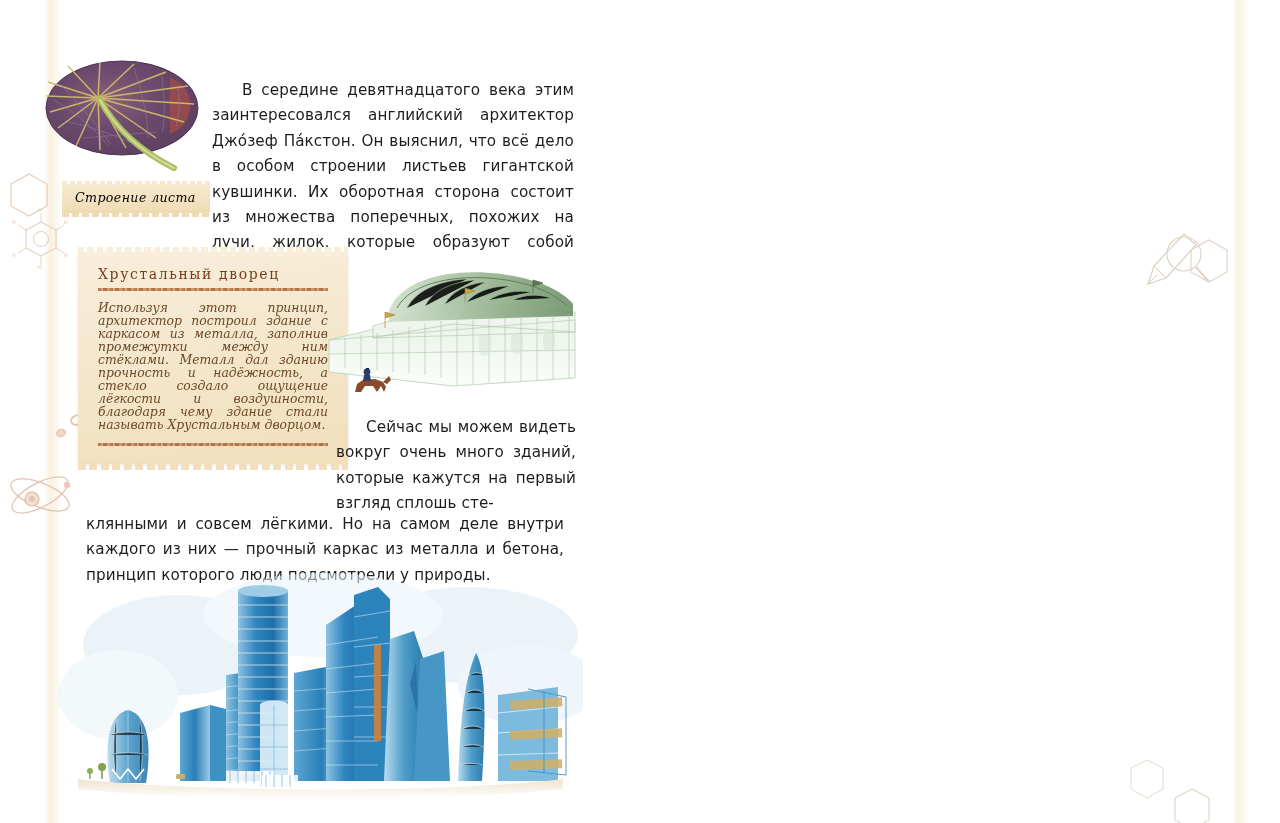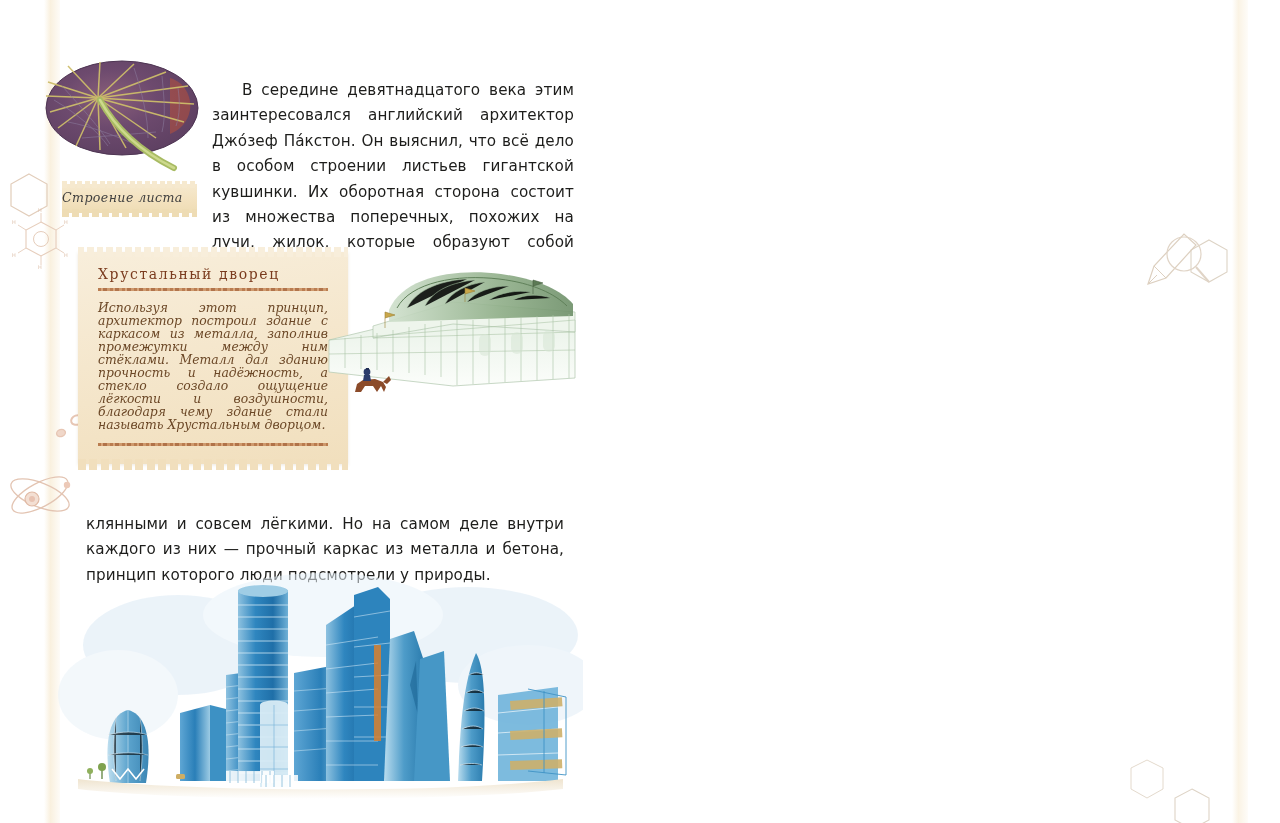--- a/index.html
+++ b/index.html
@@ -41,23 +41,23 @@
   
   #left-intro{position:absolute;left:212px;top:78px;width:362px;}
 
   .leaf-fig{position:absolute;left:38px;top:52px;width:180px;height:128px;}
 
   .caption{
     position:absolute;
     font-family:"DejaVu Serif", serif;
     font-style:italic;
     font-size:12.6px;
-    color:#404040;
+    color:#000000;
     letter-spacing:.4px;
-    padding:6px 14px 8px 0;
+    padding:6px 14px 8px 13px;
     white-space:nowrap;
     text-align:center;
   }
   .caption .torn{
     position:absolute;inset:0;
     background:linear-gradient(180deg,#f6e9cf 0%,#f3e2bf 55%,#eedcb4 100%);
     z-index:-1;
   }
   .caption .torn:before{
     content:"";position:absolute;left:0;right:0;top:-3px;height:7px;
@@ -327,20 +327,23 @@
         <g transform="translate(28,106)">
           <path d="M2 18 L4 10 L10 6 L22 5 L30 8 L33 13 L31 18 L28 12 L24 18 L20 12 L12 12 L8 18 Z" fill="#8b4b2a"></path>
           <path d="M30 8 L36 2 L38 6 L34 10 Z" fill="#8b4b2a"></path>
           <circle cx="14" cy="-2" r="3.4" fill="#2c3c6b"></circle>
           <path d="M11 1 L10 7 L18 7 L17 1 Z" fill="#2c3c6b"></path>
           <path d="M13 -6 L16 -6 L16 -4 L13 -4 Z" fill="#1f2c52"></path>
         </g>
       </svg>
     </div>
 
+    <div class="bodytext" id="left-col2">
+      <p>Сейчас мы можем видеть вокруг очень много зданий, которые кажутся на первый взгляд сплошь сте-</p>
+    </div>
 
     <div class="bodytext" id="left-tail">
       <p class="noind">клянными и совсем лёгкими. Но на самом деле внутри каждого из них — прочный каркас из металла и бетона, принцип которого люди подсмотрели у природы.</p>
     </div>
 
     <div class="city-fig">
       <svg width="525" height="240" viewBox="0 0 525 240">
         <defs>
           <linearGradient id="towerA" x1="0" y1="0" x2="1" y2="0">
             <stop offset="0%" stop-color="#8ec2e0"></stop>

